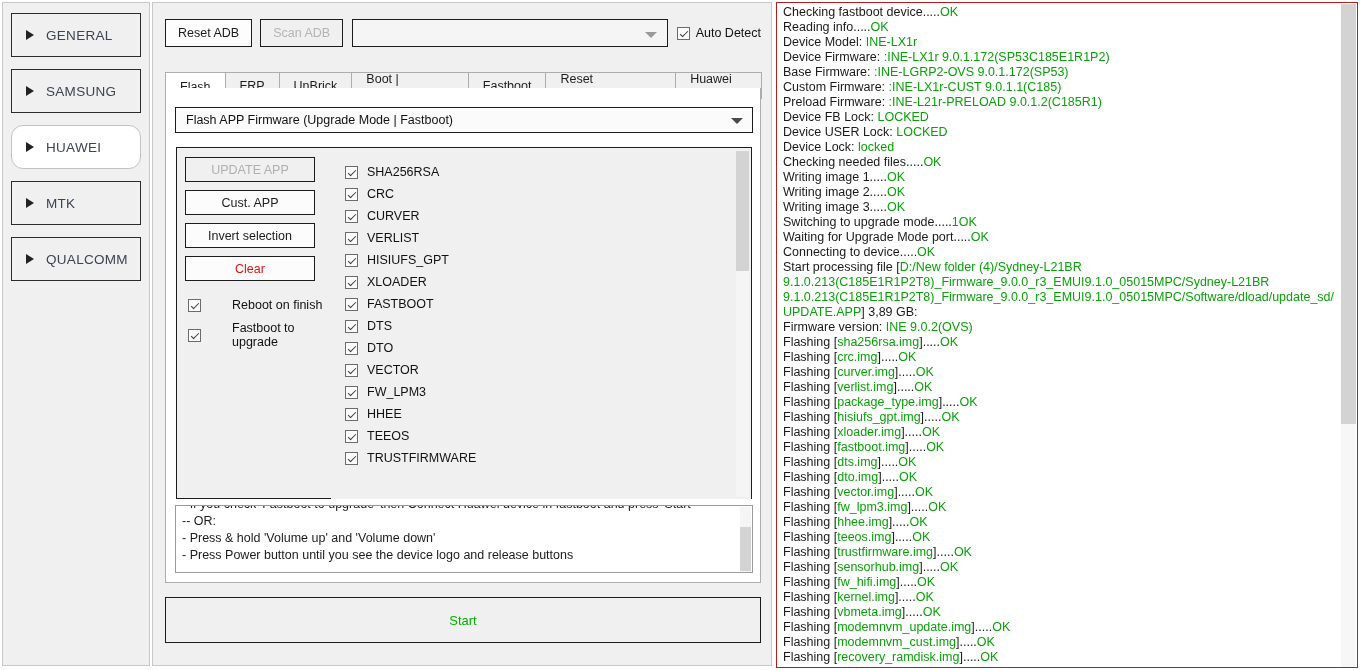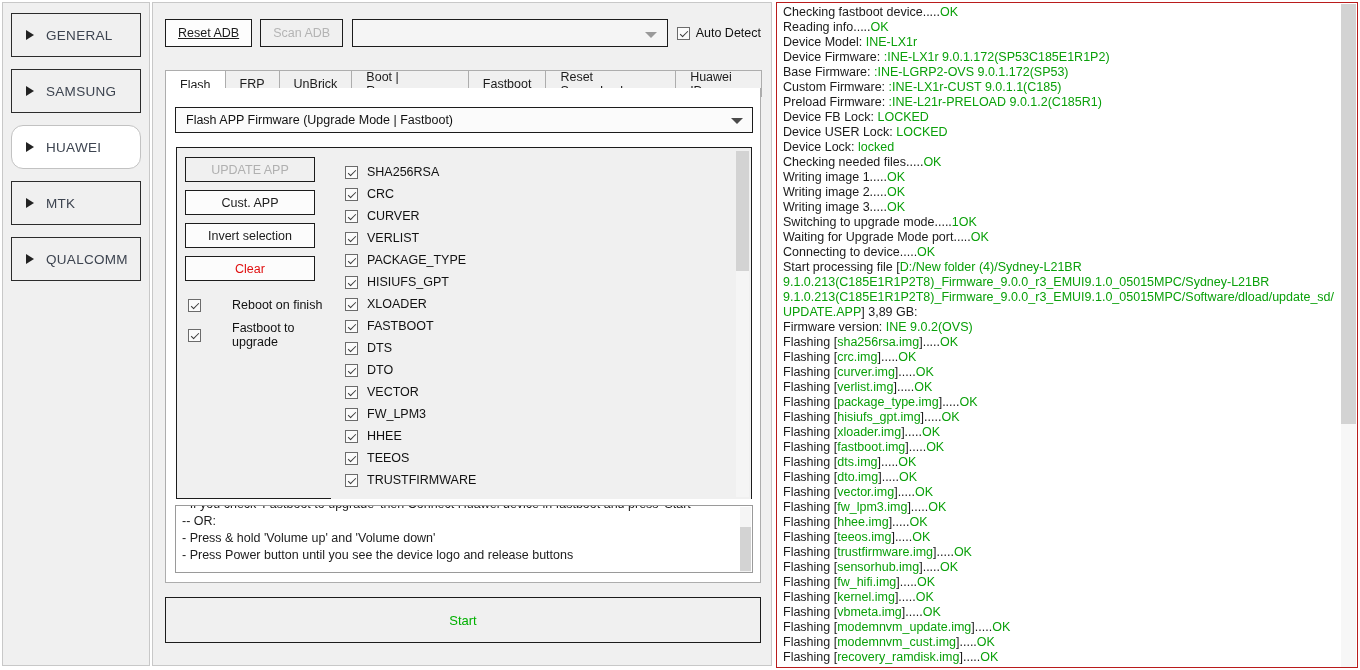--- a/index.html
+++ b/index.html
@@ -53,21 +53,21 @@
     display: flex; align-items: center;
   }
   .tb-btn {
     height: 28px; padding: 0 12px;
     background: #f0f0f0;
     border: 1px solid #1c1c1c;
     font-size: 12.5px; color: #1c1c1c;
     font-family: "Liberation Sans", sans-serif;
     cursor: pointer;
   }
-  .tb-btn.primary { background:#fdfdfd;text-decoration:underline; }
+  .tb-btn.primary { background:#fdfdfd; }
   .tb-btn.disabled { color: #b4b4b4; border-color:#1c1c1c; cursor: default; }
   #devCombo {
     flex: 1; height: 28px; margin-left: 9px; margin-right: 9px;
     background: #f5f5f5;
     border: 1px solid #1c1c1c;
     position: relative;
   }
   #devCombo .arrow {
     position: absolute; right: 10px; top: 12px;
     width: 0; height: 0;
@@ -90,21 +90,21 @@
     border-bottom: 1.6px solid #3a3a3a;
     transform: rotate(-45deg);
   }
   .chk-row { display: flex; align-items: center; gap: 6px; font-size: 12.5px; color:#111; cursor: pointer; }
 
   
   #tabs {
     position: absolute; left: 12px; top: 57px;
     width: 596px; height: 40px;
     display: flex; align-items: flex-end;
-    border-bottom: 3px solid #f97316;
+    border-bottom: 1px solid #f97316;
   }
   .tab {
     height: 27px; padding: 0 14px;
     display: flex; align-items: center;
     font-size: 12.5px; color: #1c1c1c;
     background: #f0f0f0;
     border: 1px solid #adadad;
     border-bottom: none;
     margin-right: -1px;
     cursor: pointer;
@@ -315,24 +315,20 @@
               <span class="chk on"></span>
               <span>CRC</span>
             </div>
             <div class="litem">
               <span class="chk on"></span>
               <span>CURVER</span>
             </div>
             <div class="litem">
               <span class="chk on"></span>
               <span>VERLIST</span>
-            </div>
-            <div class="litem">
-              <span class="chk on"></span>
-              <span>PACKAGE_TYPE</span>
             </div>
             <div class="litem">
               <span class="chk on"></span>
               <span>HISIUFS_GPT</span>
             </div>
             <div class="litem">
               <span class="chk on"></span>
               <span>XLOADER</span>
             </div>
             <div class="litem">

